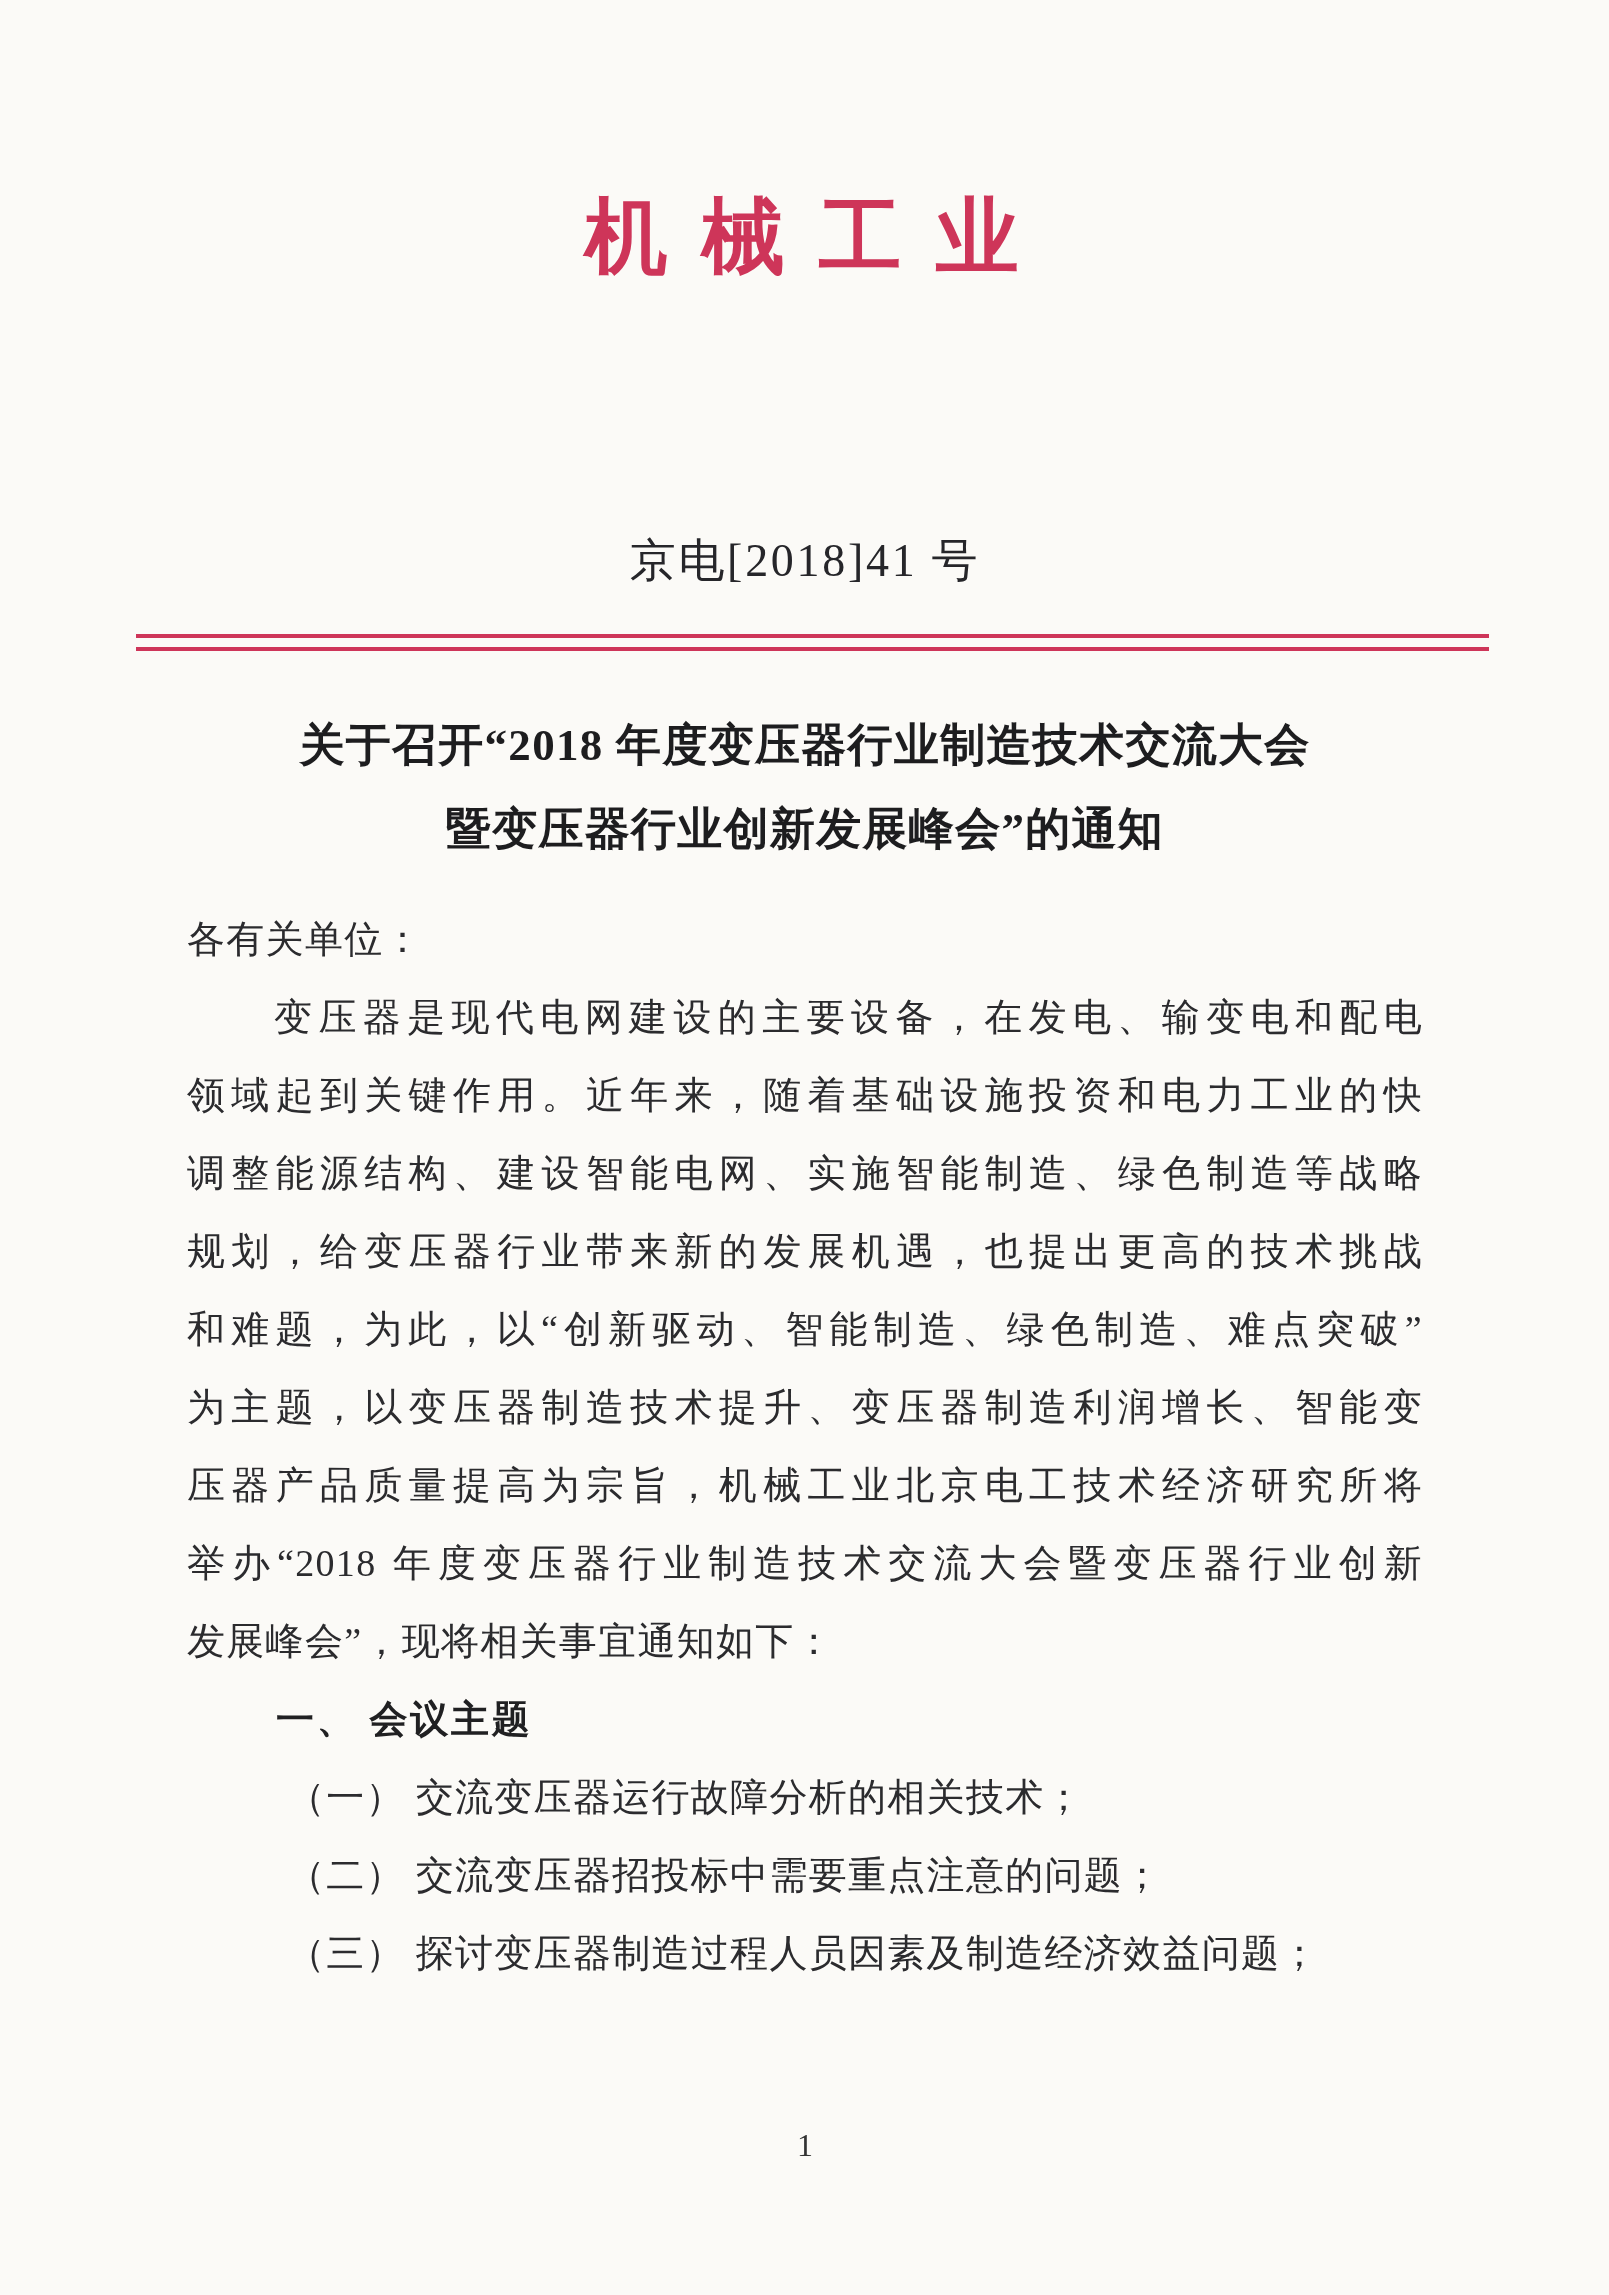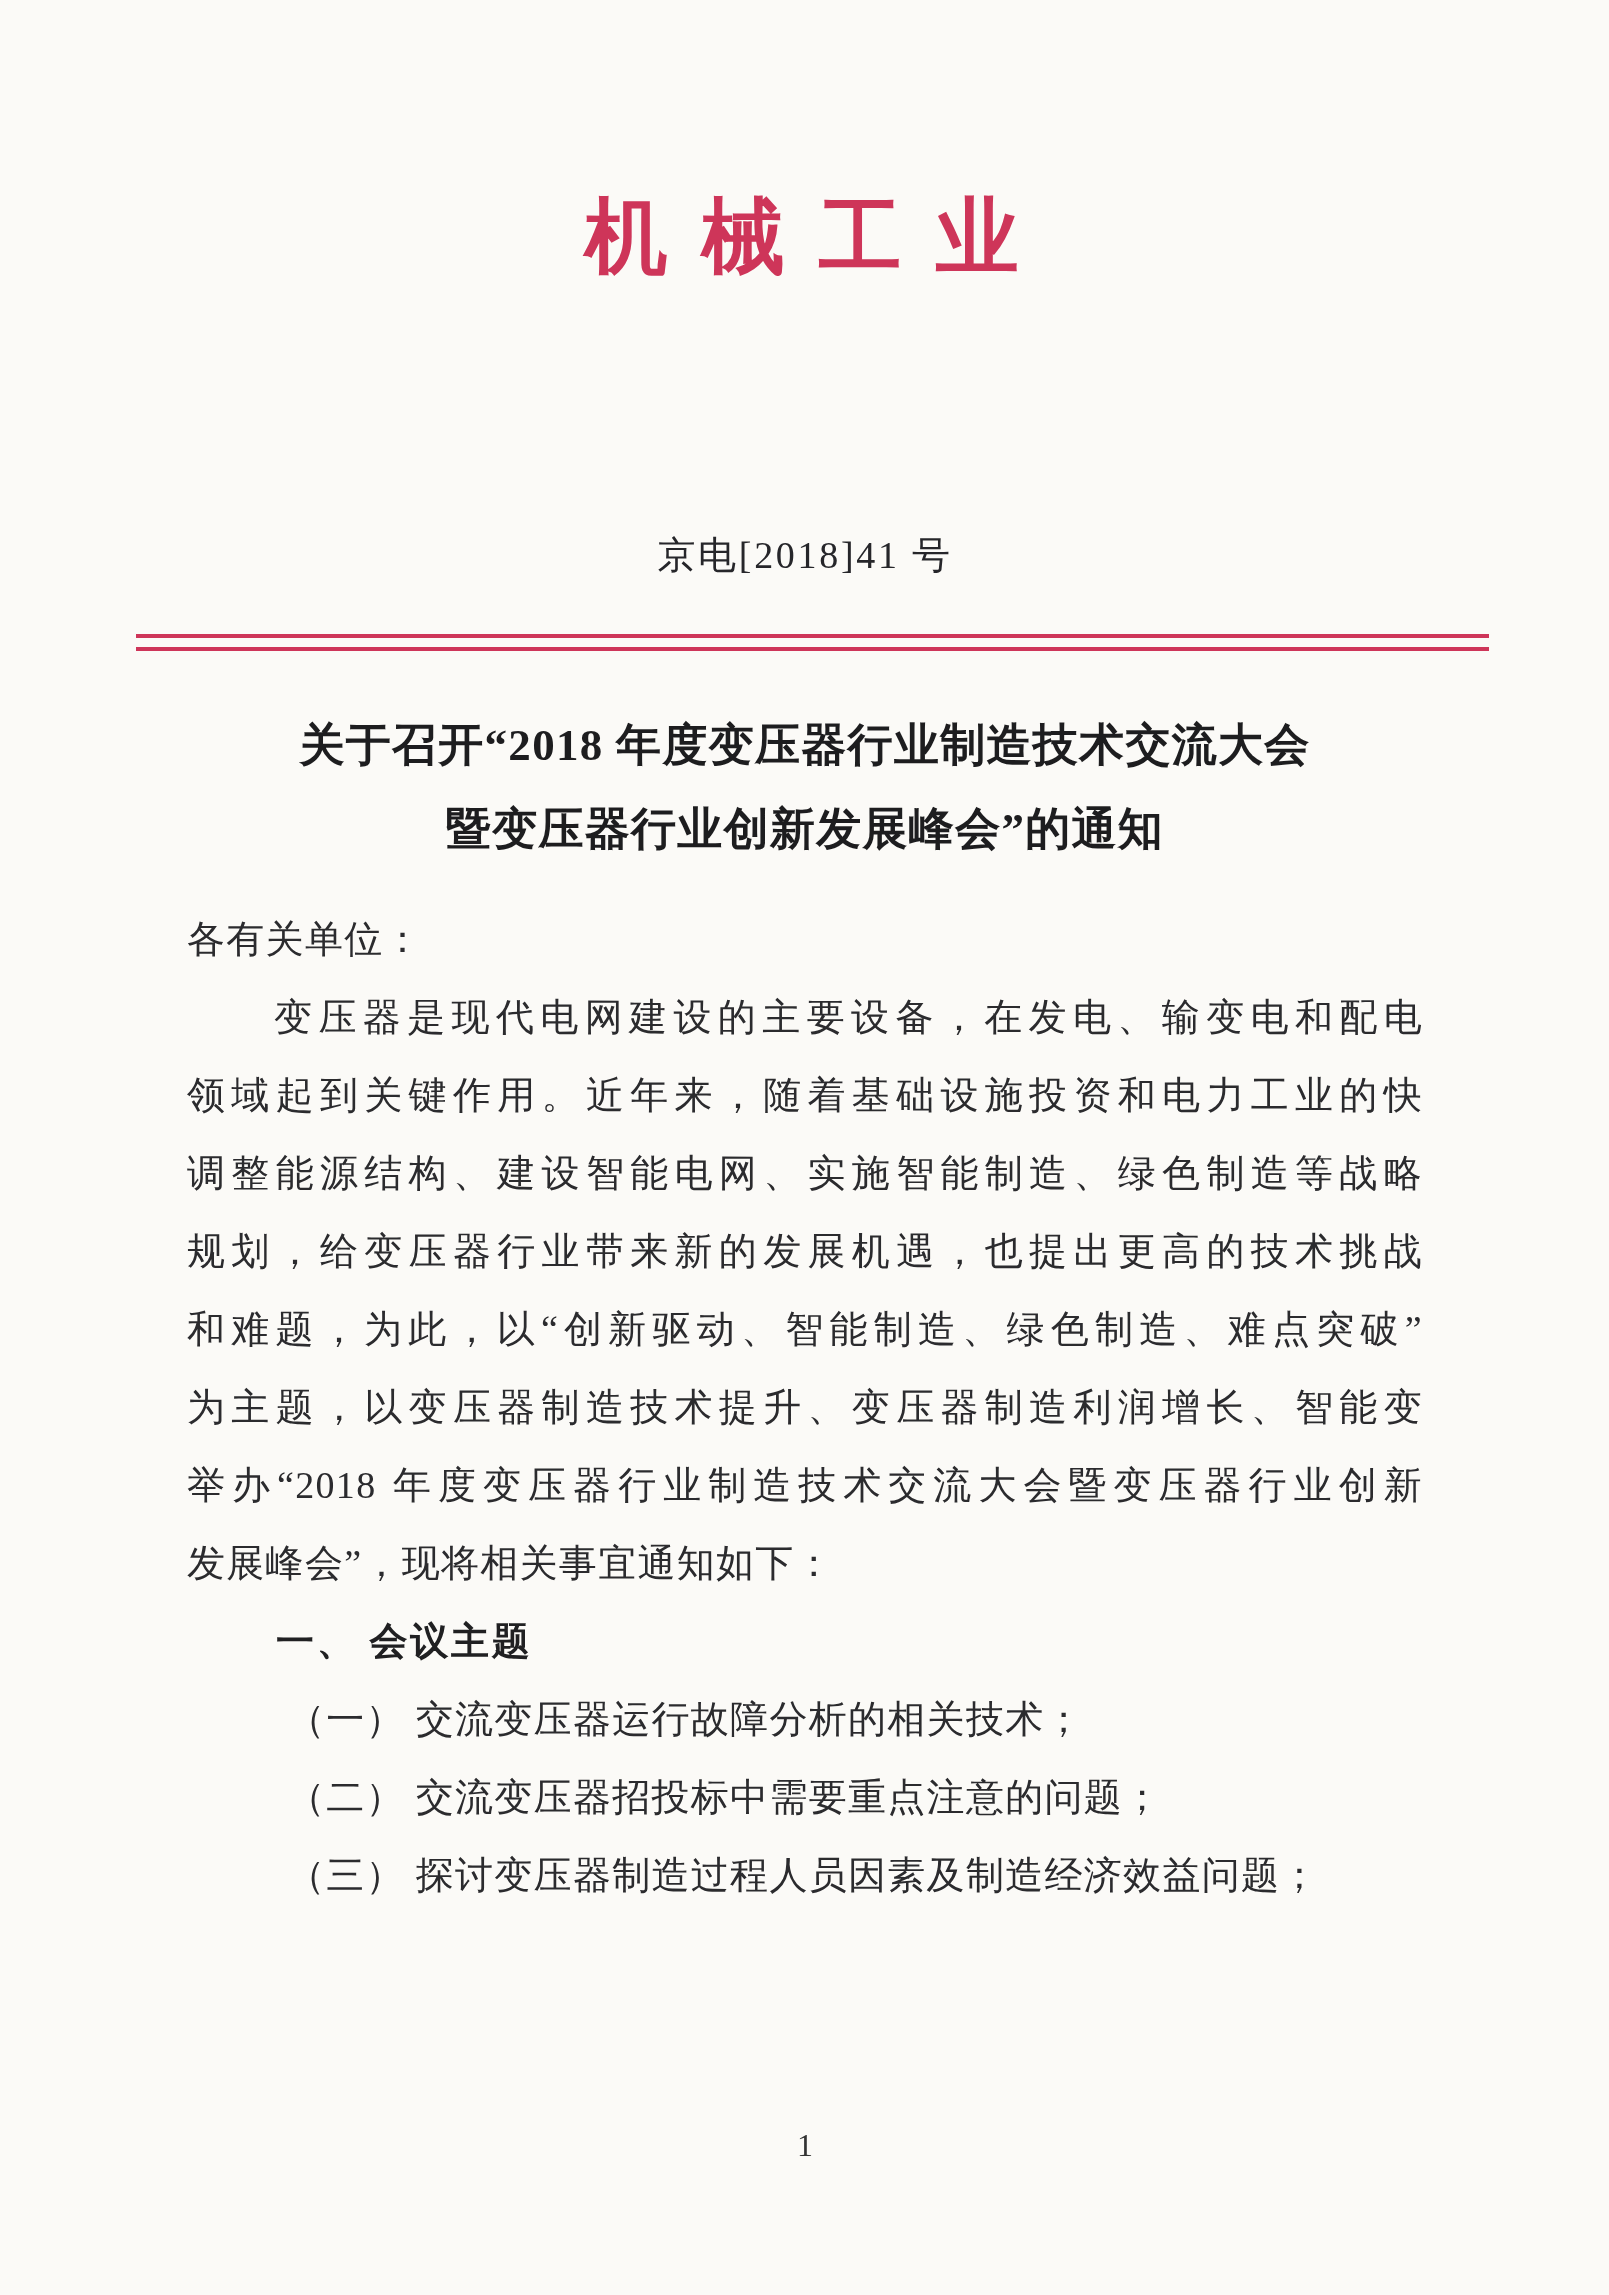--- a/index.html
+++ b/index.html
@@ -37,21 +37,21 @@
     font-size: 86px;
     font-weight: 700;
     letter-spacing: 0px;
     color: var(--red);
     white-space: nowrap;
   }
   .doc-number {
     position: absolute;
     top: 530px; left: 0; width: 100%;
     text-align: center;
-    font-size: 38px;
+    font-size: 46px;
     letter-spacing: 2.7px;
     color: var(--ink);
   }
   .red-rule {
     position: absolute;
     left: 136px;
     width: 1353px;
     height: 4px;
     background: var(--red);
   }
@@ -127,20 +127,21 @@
 
   <div class="body-block">
     <div class="line">各有关单位：</div>
 
     <div class="line stretch indent">变压器是现代电网建设的主要设备，在发电、输变电和配电</div>
     <div class="line stretch">领域起到关键作用。近年来，随着基础设施投资和电力工业的快</div>
     <div class="line stretch">调整能源结构、建设智能电网、实施智能制造、绿色制造等战略</div>
     <div class="line stretch">规划，给变压器行业带来新的发展机遇，也提出更高的技术挑战</div>
     <div class="line stretch">和难题，为此，以“创新驱动、智能制造、绿色制造、难点突破”</div>
     <div class="line stretch">为主题，以变压器制造技术提升、变压器制造利润增长、智能变</div>
+    <div class="line stretch">压器产品质量提高为宗旨，机械工业北京电工技术经济研究所将</div>
     <div class="line stretch">举办“2018 年度变压器行业制造技术交流大会暨变压器行业创新</div>
     <div class="line">发展峰会”，现将相关事宜通知如下：</div>
 
     <div class="line section-heading">一、 会议主题</div>
 
     <div class="line list-item">（一） 交流变压器运行故障分析的相关技术；</div>
     <div class="line list-item">（二） 交流变压器招投标中需要重点注意的问题；</div>
     <div class="line list-item">（三） 探讨变压器制造过程人员因素及制造经济效益问题；</div>
   </div>
 

